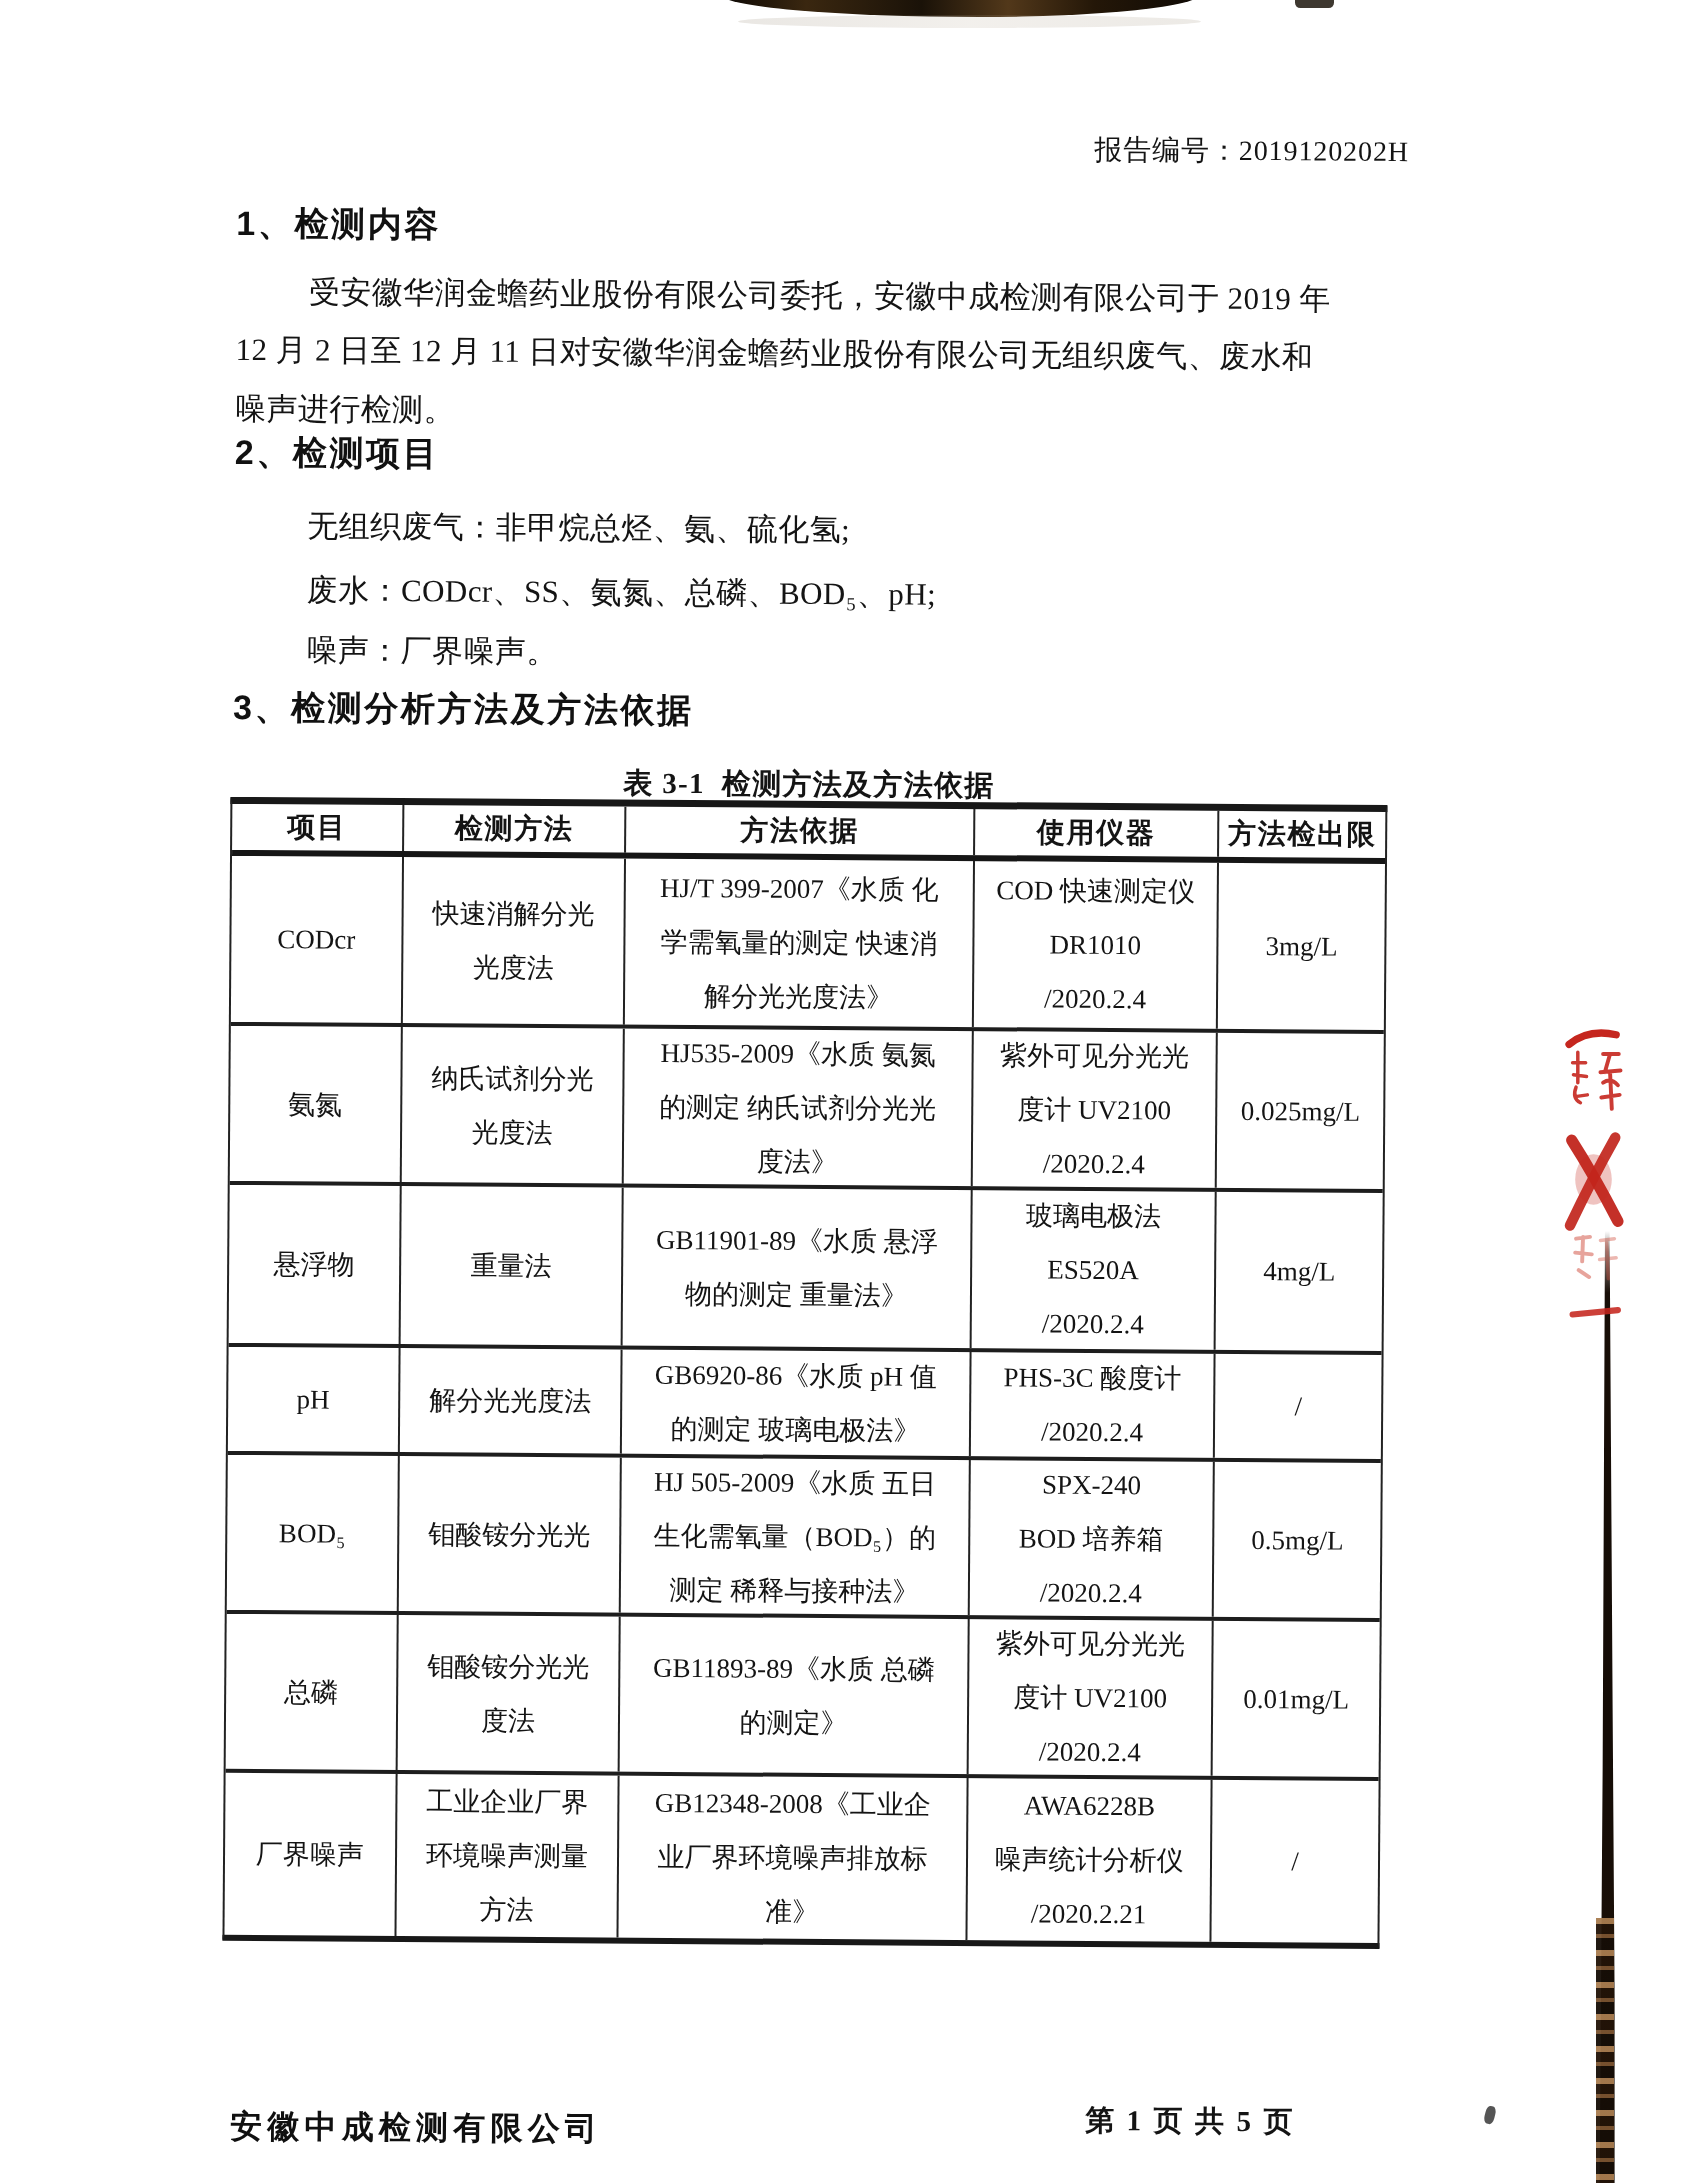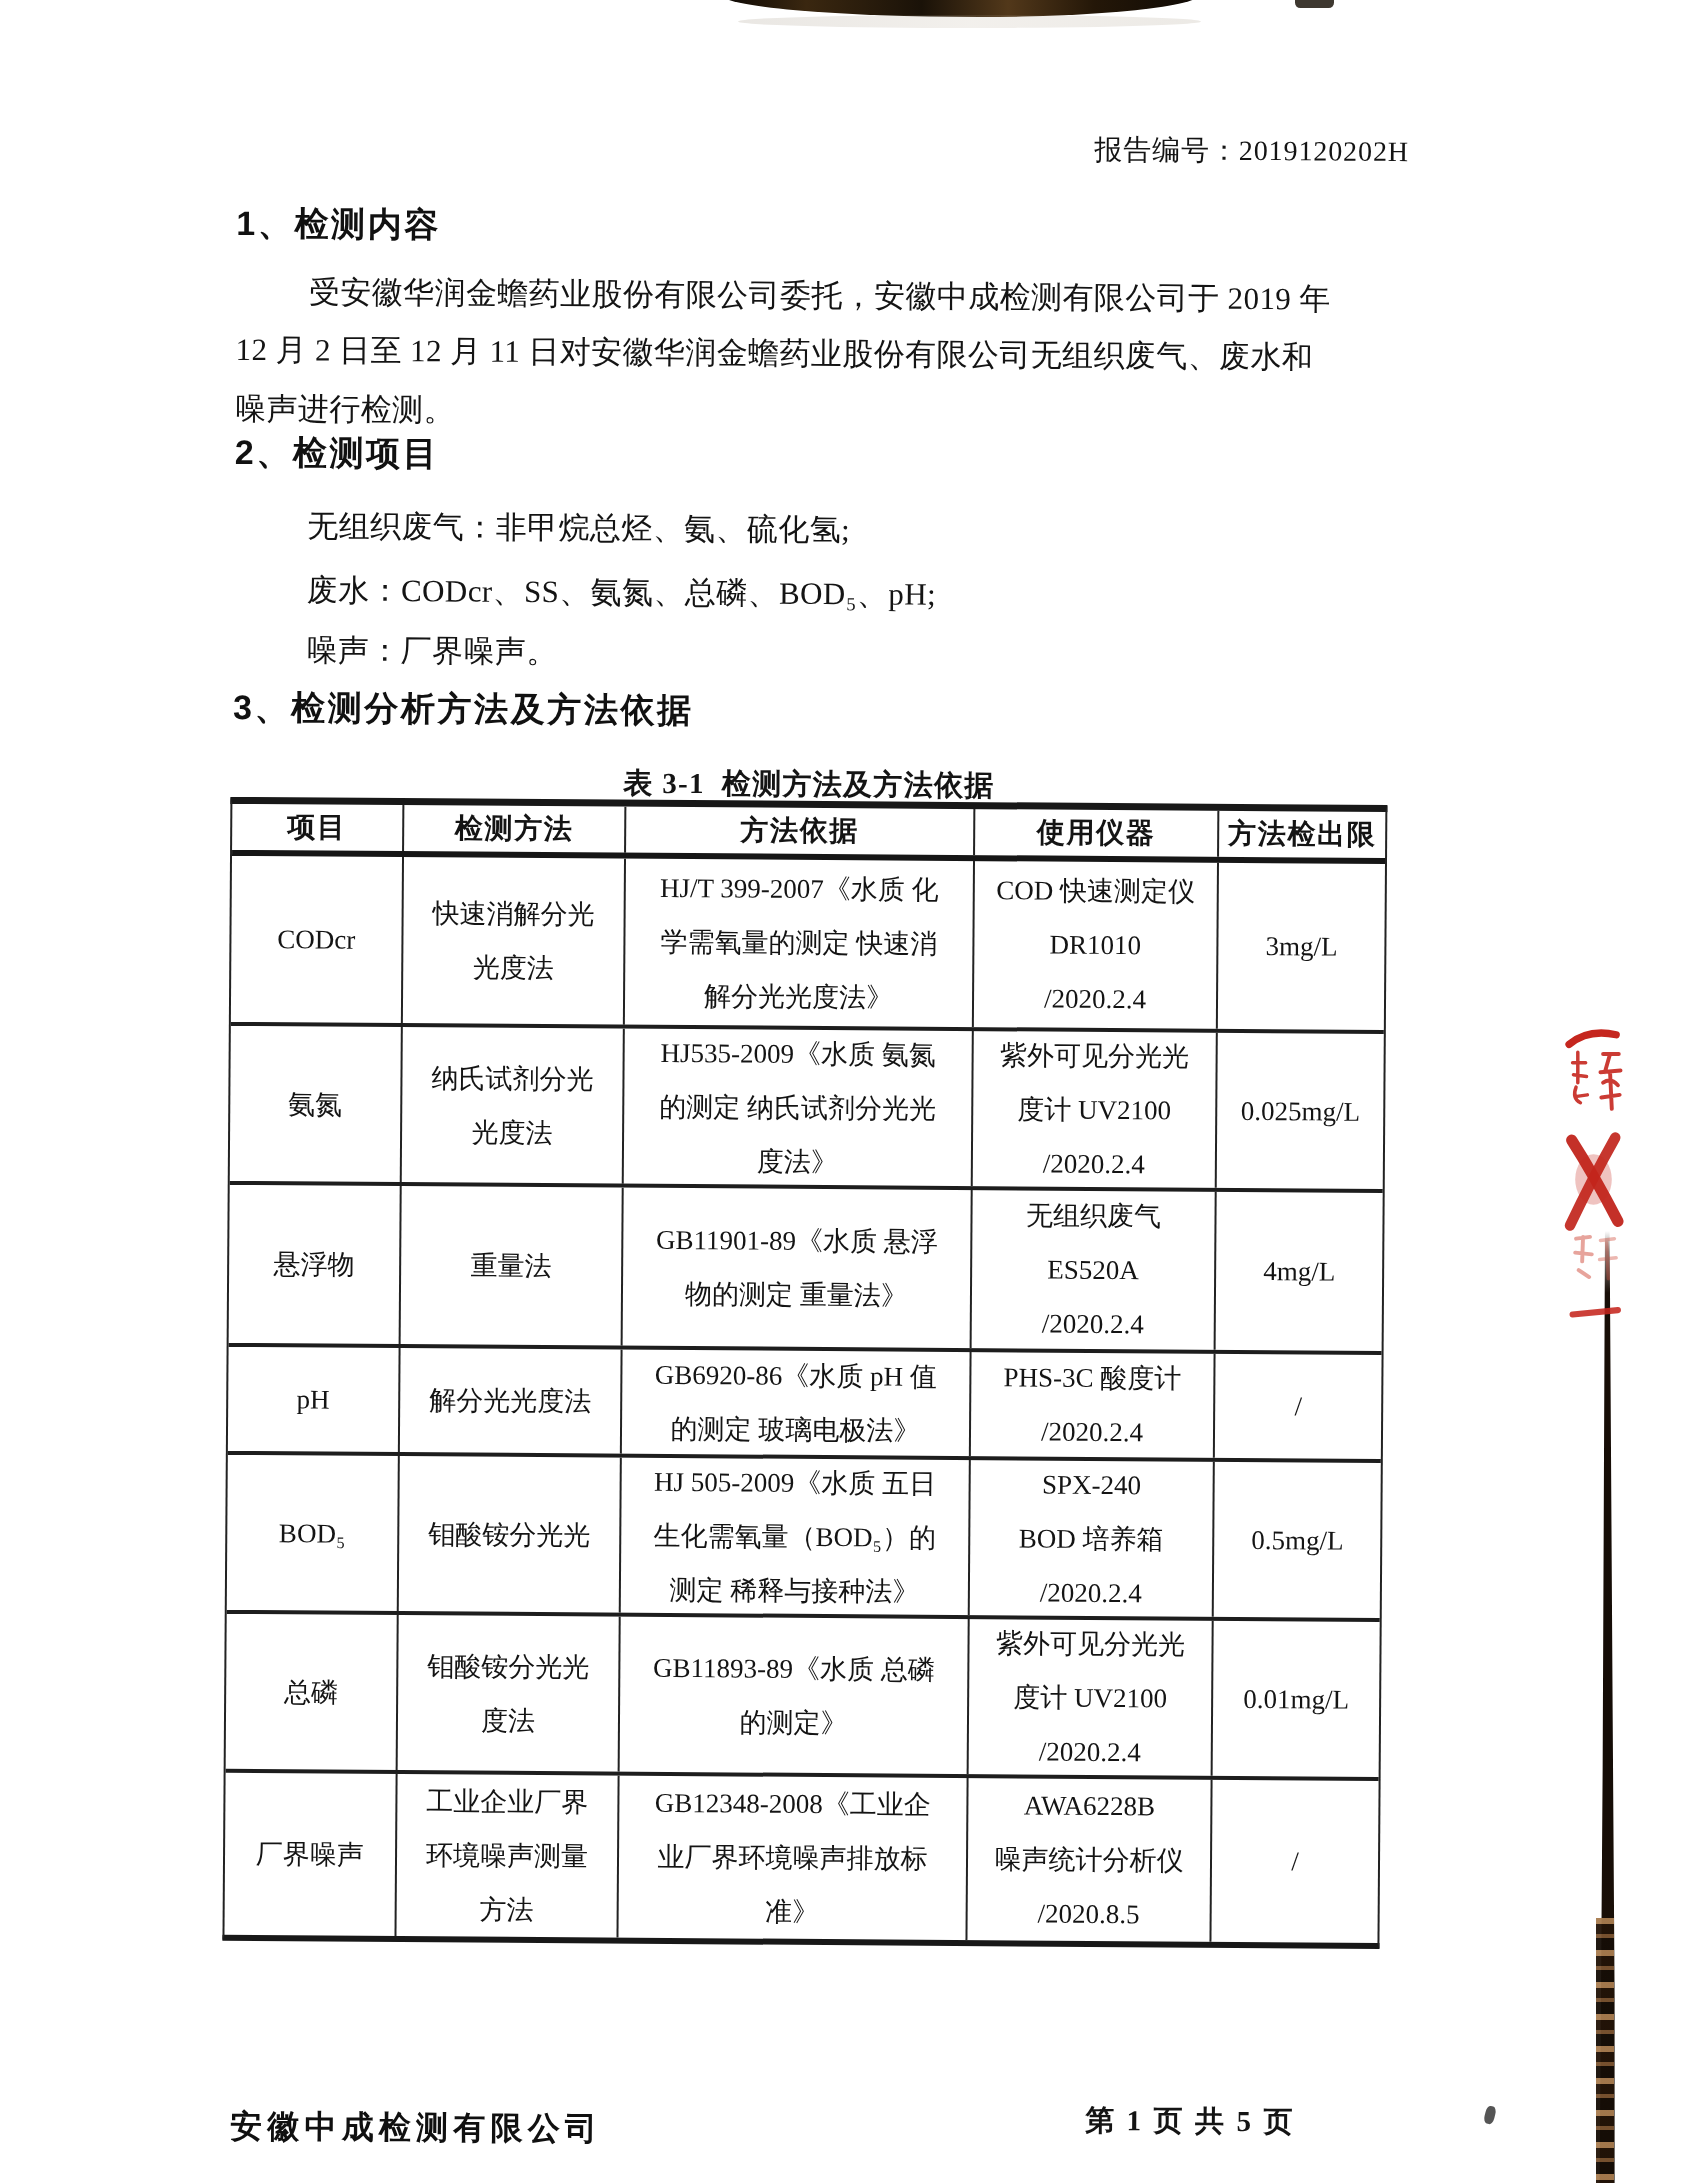--- a/index.html
+++ b/index.html
@@ -112,21 +112,21 @@
           <div class="tcell c0">氨氮</div>
           <div class="tcell c1"><div>纳氏试剂分光</div><div>光度法</div></div>
           <div class="tcell c2"><div>HJ535-2009《水质 氨氮</div><div>的测定 纳氏试剂分光光</div><div>度法》</div></div>
           <div class="tcell c3"><div>紫外可见分光光</div><div>度计 UV2100</div><div>/2020.2.4</div></div>
           <div class="tcell c4 lastc">0.025mg/L</div>
         </div>
         <div class="trow" style="height: 162px;">
           <div class="tcell c0">悬浮物</div>
           <div class="tcell c1"><div>重量法</div></div>
           <div class="tcell c2"><div>GB11901-89《水质 悬浮</div><div>物的测定 重量法》</div></div>
-          <div class="tcell c3"><div>无组织废气</div><div>ES520A</div><div>/2020.2.4</div></div>
+          <div class="tcell c3"><div>玻璃电极法</div><div>ES520A</div><div>/2020.2.4</div></div>
           <div class="tcell c4 lastc">4mg/L</div>
         </div>
         <div class="trow" style="height: 108px;">
           <div class="tcell c0">pH</div>
           <div class="tcell c1"><div>解分光光度法</div></div>
           <div class="tcell c2"><div>GB6920-86《水质 pH 值</div><div>的测定 玻璃电极法》</div></div>
           <div class="tcell c3"><div>PHS-3C 酸度计</div><div>/2020.2.4</div></div>
           <div class="tcell c4 lastc">/</div>
         </div>
         <div class="trow" style="height: 159px;">
@@ -140,21 +140,21 @@
           <div class="tcell c0">总磷</div>
           <div class="tcell c1"><div>钼酸铵分光光</div><div>度法</div></div>
           <div class="tcell c2"><div>GB11893-89《水质 总磷</div><div>的测定》</div></div>
           <div class="tcell c3"><div>紫外可见分光光</div><div>度计 UV2100</div><div>/2020.2.4</div></div>
           <div class="tcell c4 lastc">0.01mg/L</div>
         </div>
         <div class="trow last" style="height: 162px;">
           <div class="tcell c0">厂界噪声</div>
           <div class="tcell c1"><div>工业企业厂界</div><div>环境噪声测量</div><div>方法</div></div>
           <div class="tcell c2"><div>GB12348-2008《工业企</div><div>业厂界环境噪声排放标</div><div>准》</div></div>
-          <div class="tcell c3"><div>AWA6228B</div><div>噪声统计分析仪</div><div>/2020.8.5</div></div>
+          <div class="tcell c3"><div>AWA6228B</div><div>噪声统计分析仪</div><div>/2020.2.21</div></div>
           <div class="tcell c4 lastc">/</div>
         </div>
       </div>
 
     <div class="abs footer-co">安徽中成检测有限公司</div>
     <div class="abs footer-pg">第 1 页 共 5 页</div>
   </div>
 
   <div class="abs top-blob"></div>
   <div class="abs top-smudge"></div>

